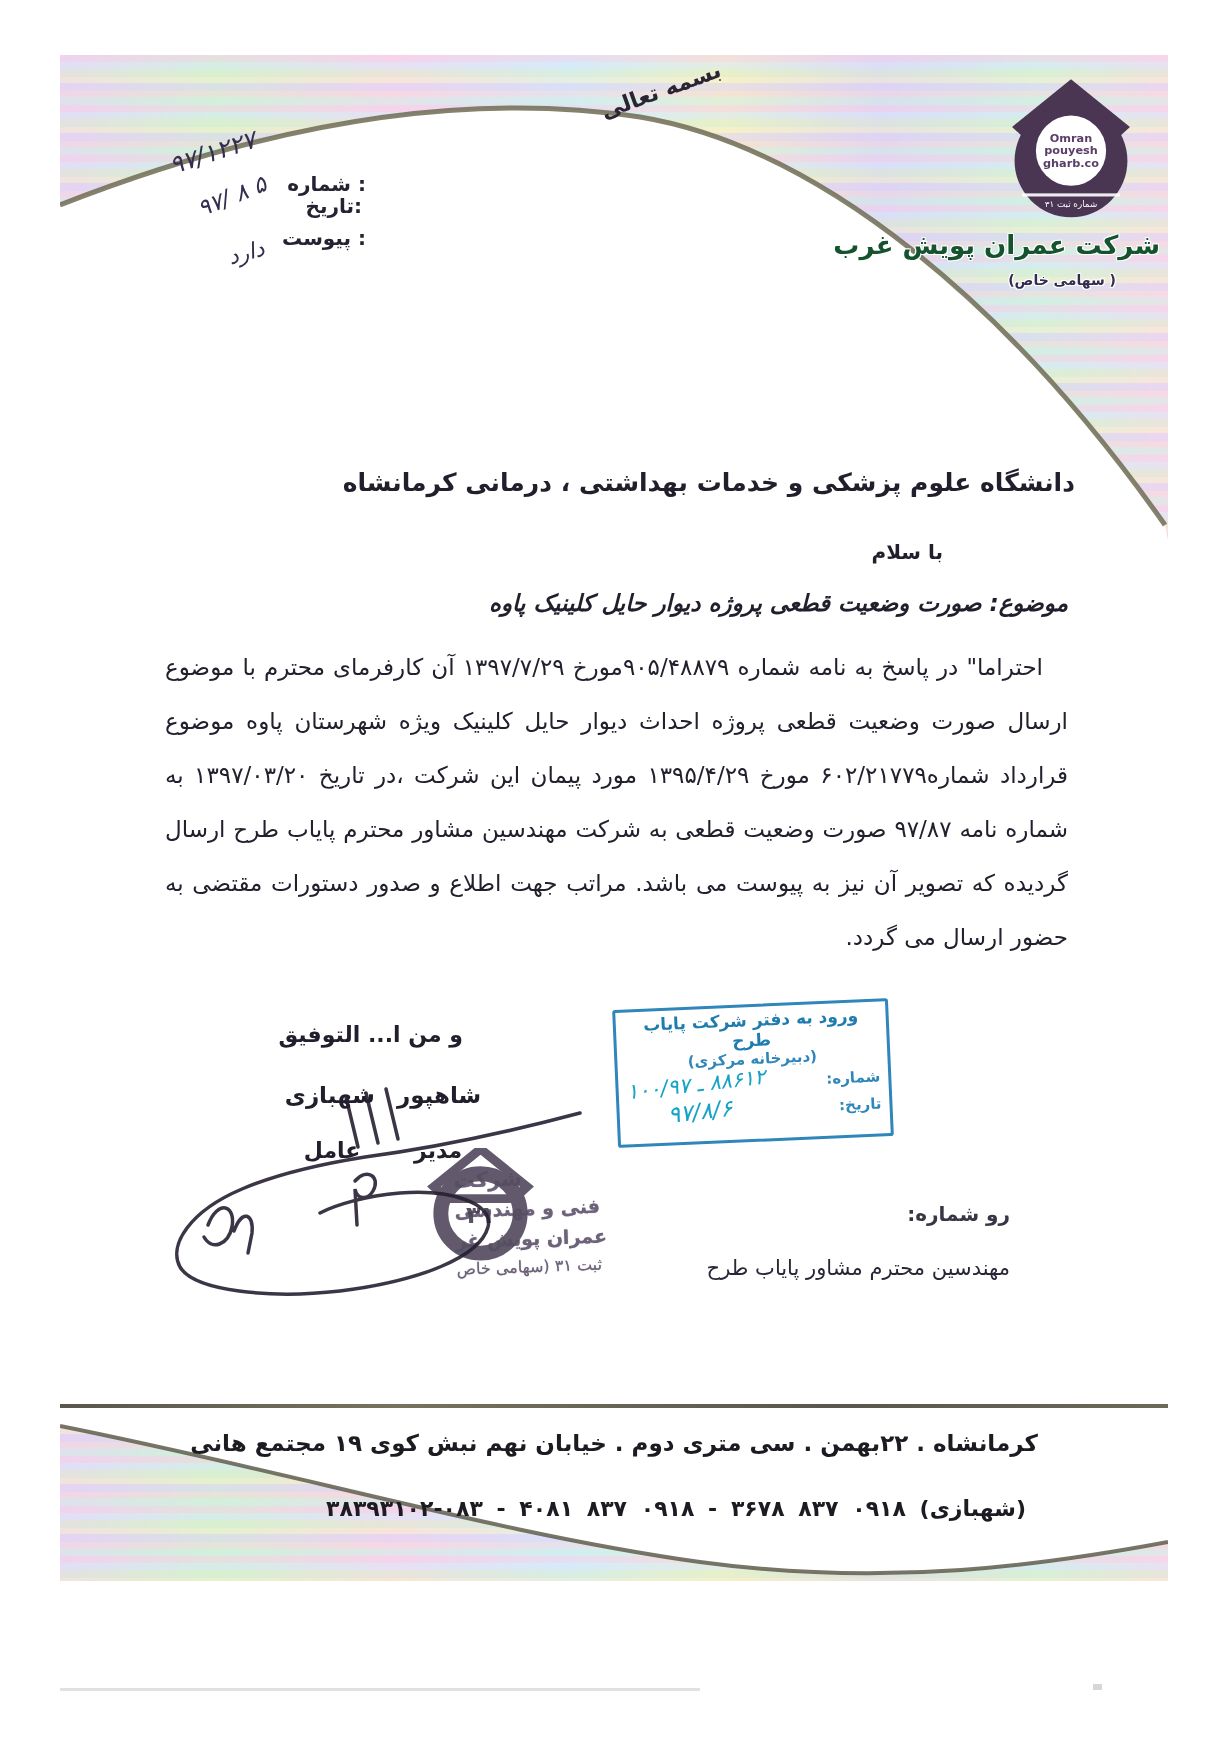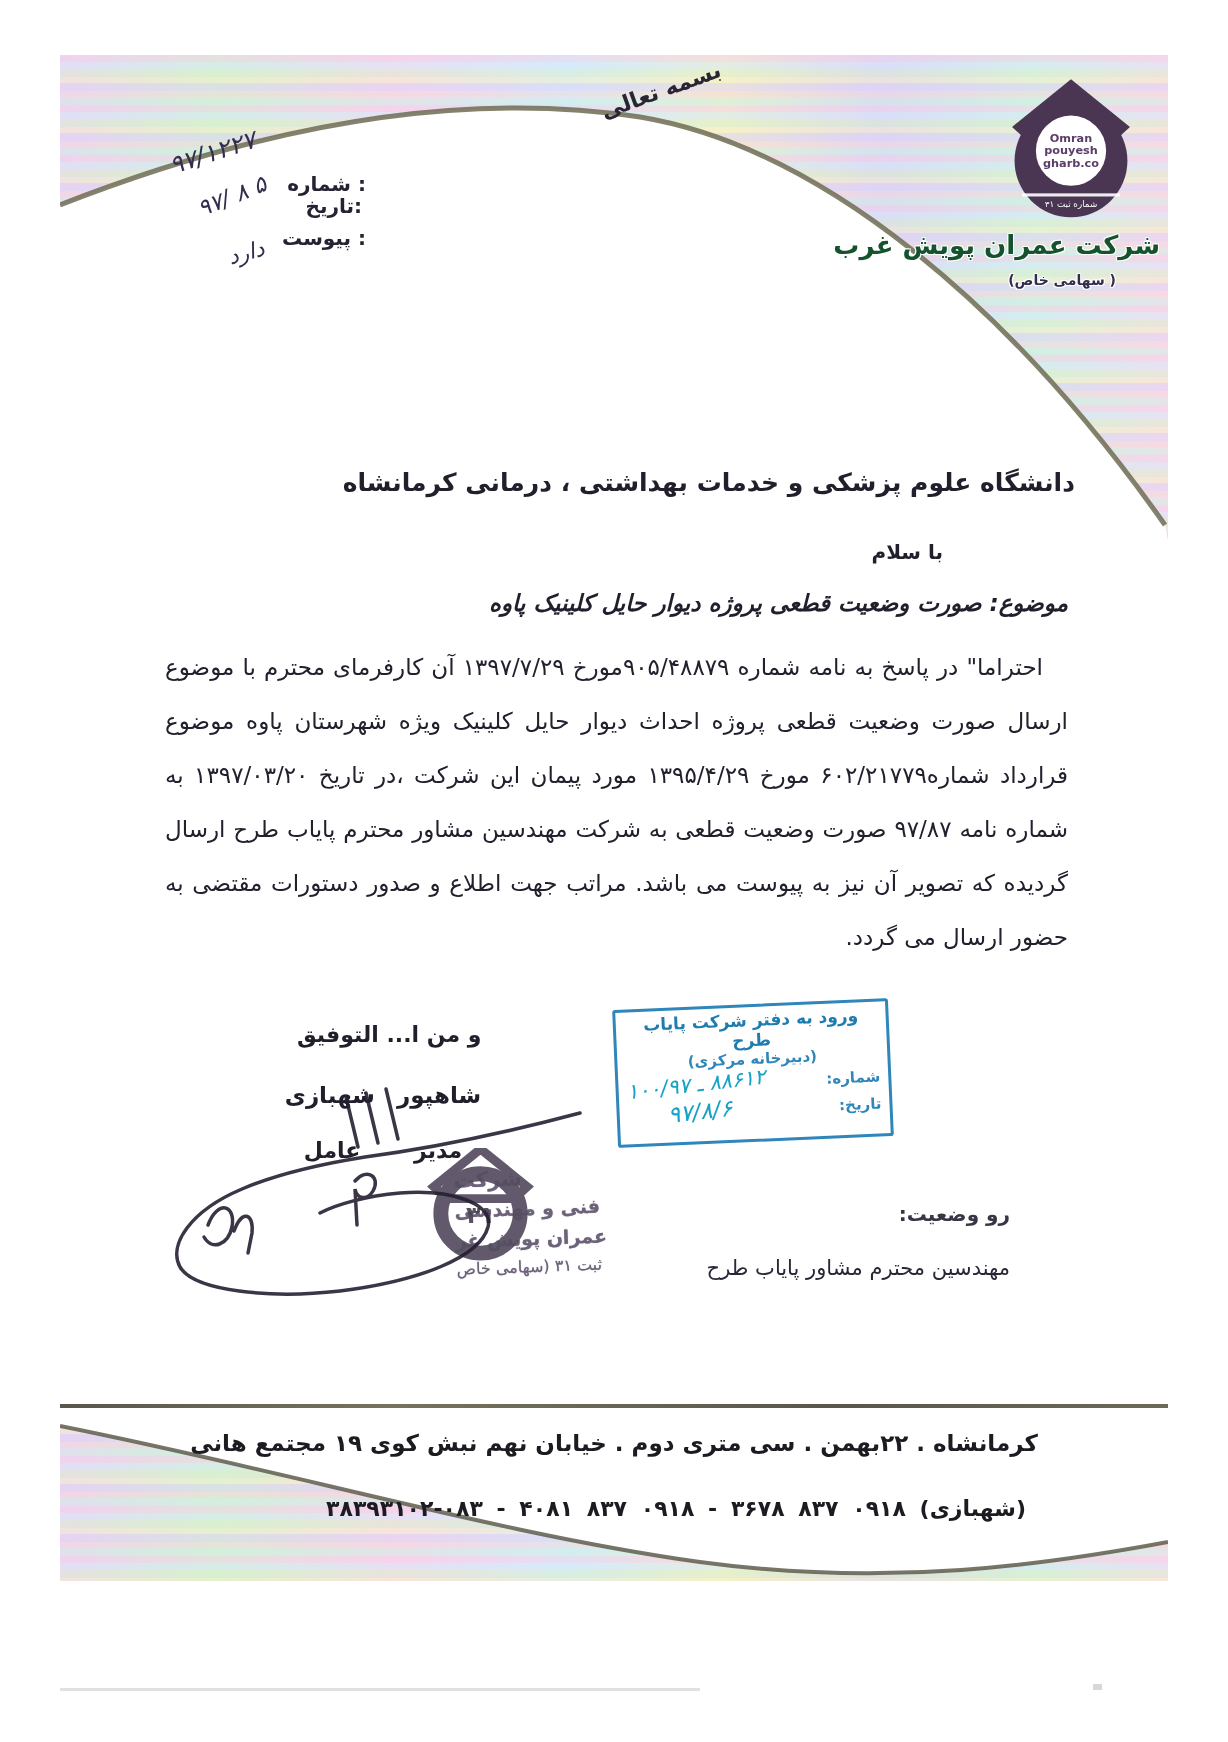--- a/index.html
+++ b/index.html
@@ -37,21 +37,21 @@
     z-index:2;text-shadow:1px 1px 0 #fff,-1px -1px 0 #fff,1px -1px 0 #fff,-1px 1px 0 #fff;direction:rtl;}
   .company-type{position:absolute;right:112px;top:272px;font-size:14px;font-weight:bold;color:#332c50;
     z-index:2;text-shadow:1px 1px 0 #fff,-1px -1px 0 #fff,1px -1px 0 #fff,-1px 1px 0 #fff;direction:rtl;}
   .addressee1{position:absolute;right:123px;top:396px;font-size:25px;font-weight:bold;direction:rtl;}
   .addressee2{position:absolute;right:153px;top:468px;font-size:25px;font-weight:bold;direction:rtl;}
   .salutation{position:absolute;right:285px;top:540px;font-size:20px;font-weight:bold;direction:rtl;}
   .subject{position:absolute;right:160px;top:590px;font-size:23px;font-weight:bold;direction:rtl;font-style:italic;}
   .body-par{position:absolute;left:165px;top:640px;width:903px;font-size:23px;line-height:54px;
     direction:rtl;text-align:justify;text-indent:25px;color:#23202e;}
   
-  .tawfiq{position:absolute;left:297px;top:1022px;width:190px;text-align:left;
+  .tawfiq{position:absolute;left:273px;top:1022px;width:190px;text-align:right;
     font-size:22px;font-weight:bold;direction:rtl;}
   .sig-name{position:absolute;left:278px;top:1082px;width:210px;text-align:center;
     font-size:23px;font-weight:bold;direction:rtl;word-spacing:14px;}
   .sig-title{position:absolute;left:288px;top:1138px;width:190px;text-align:center;
     font-size:22px;font-weight:bold;direction:rtl;word-spacing:46px;}
   .sig-svg{position:absolute;left:150px;top:1085px;z-index:4;}
   .seal-logo{position:absolute;left:418px;top:1148px;z-index:2;opacity:.92;}
   .seal-text{position:absolute;left:455px;top:1160px;width:330px;direction:rtl;text-align:left;
     transform:rotate(-2deg);color:#6d6378;z-index:1;text-shadow:0 0 1px #8d83a0;}
   .seal-text .s1{font-size:21px;font-weight:bold;line-height:30px;}
@@ -150,21 +150,21 @@
     <div class="srow">
       <span class="slabel">شماره:</span>
       <span class="svalue ltr">۱۰۰/۹۷ ـ ۸۸۶۱۲</span>
     </div>
     <div class="srow">
       <span class="slabel">تاریخ:</span>
       <span class="svalue date ltr">۹۷/۸/۶</span>
     </div>
   </div>
 
-  <div class="copyto-label">رو وضعیت:</div>
+  <div class="copyto-label">رو شماره:</div>
   <div class="copyto-line">مهندسین محترم مشاور پایاب طرح</div>
 
   <div class="footer-topline"></div>
   <div class="footer-band rainbow">
     <svg width="1108" height="175" viewBox="0 0 1108 175">
       <path d="M 0 20 C 240 68 440 128 640 156 C 830 182 990 158 1108 136 L 1108 0 L 0 0 Z" fill="#ffffff"></path>
       <path d="M 0 20 C 240 68 440 128 640 156 C 830 182 990 158 1108 136" fill="none" stroke="#5f5d4c" stroke-width="4" opacity="0.85"></path>
     </svg>
   </div>
   <div class="footer-address">کرمانشاه . ۲۲بهمن . سی متری دوم . خیابان نهم نبش کوی ۱۹ مجتمع هانی</div>

